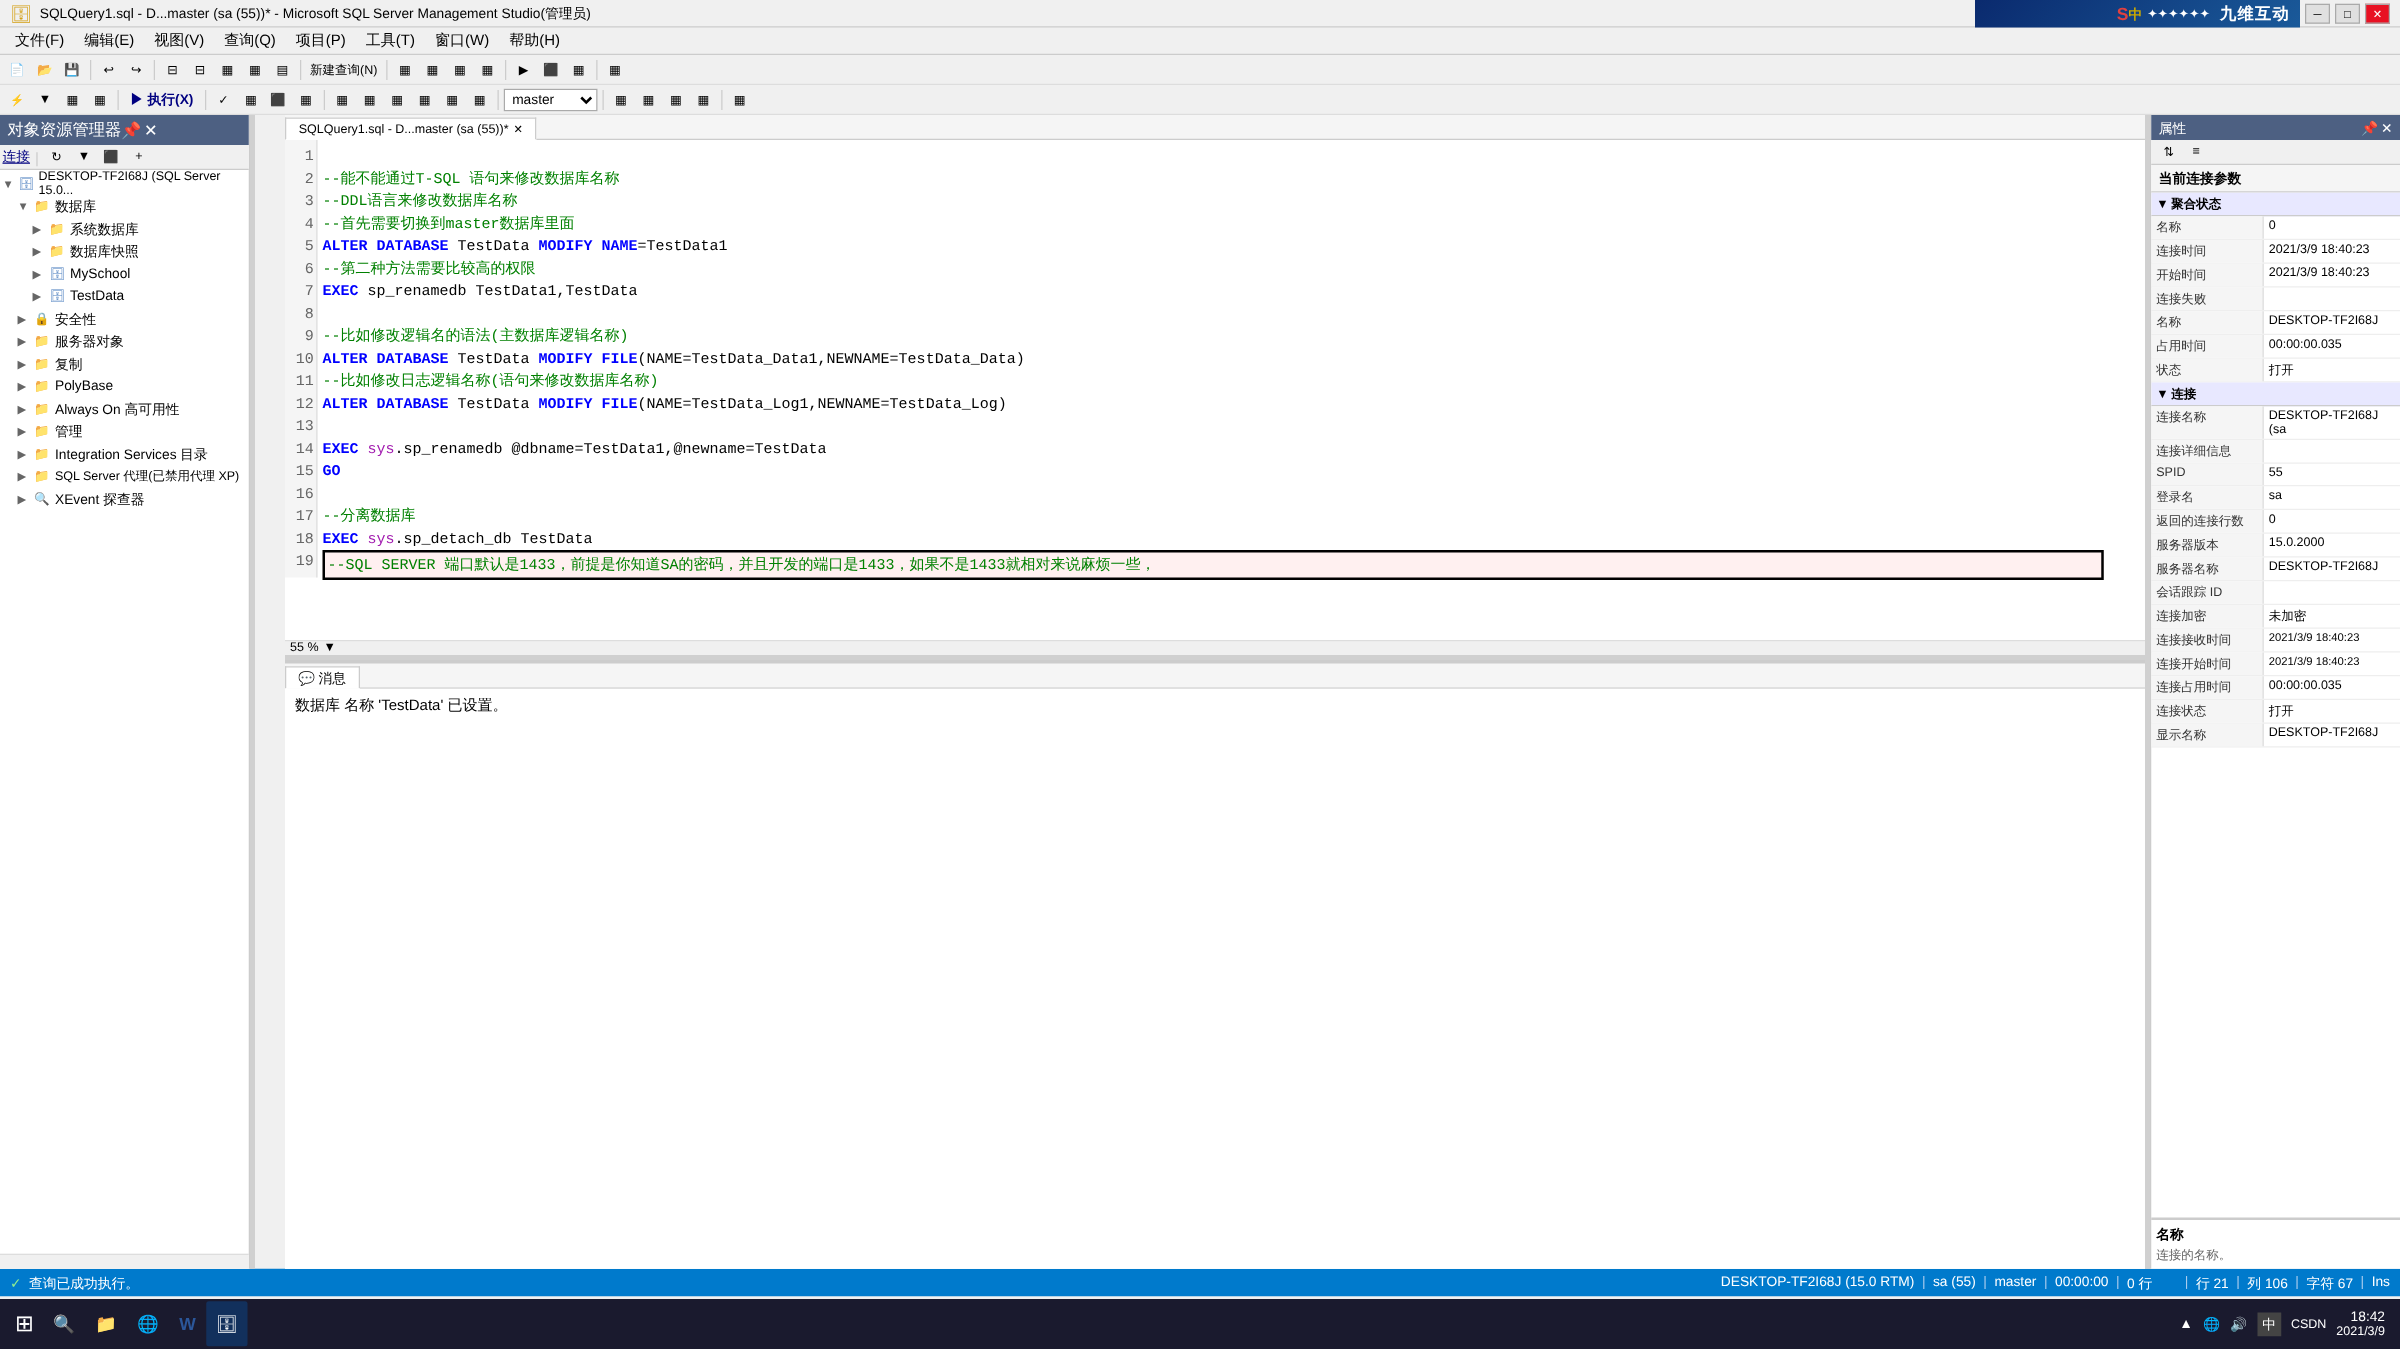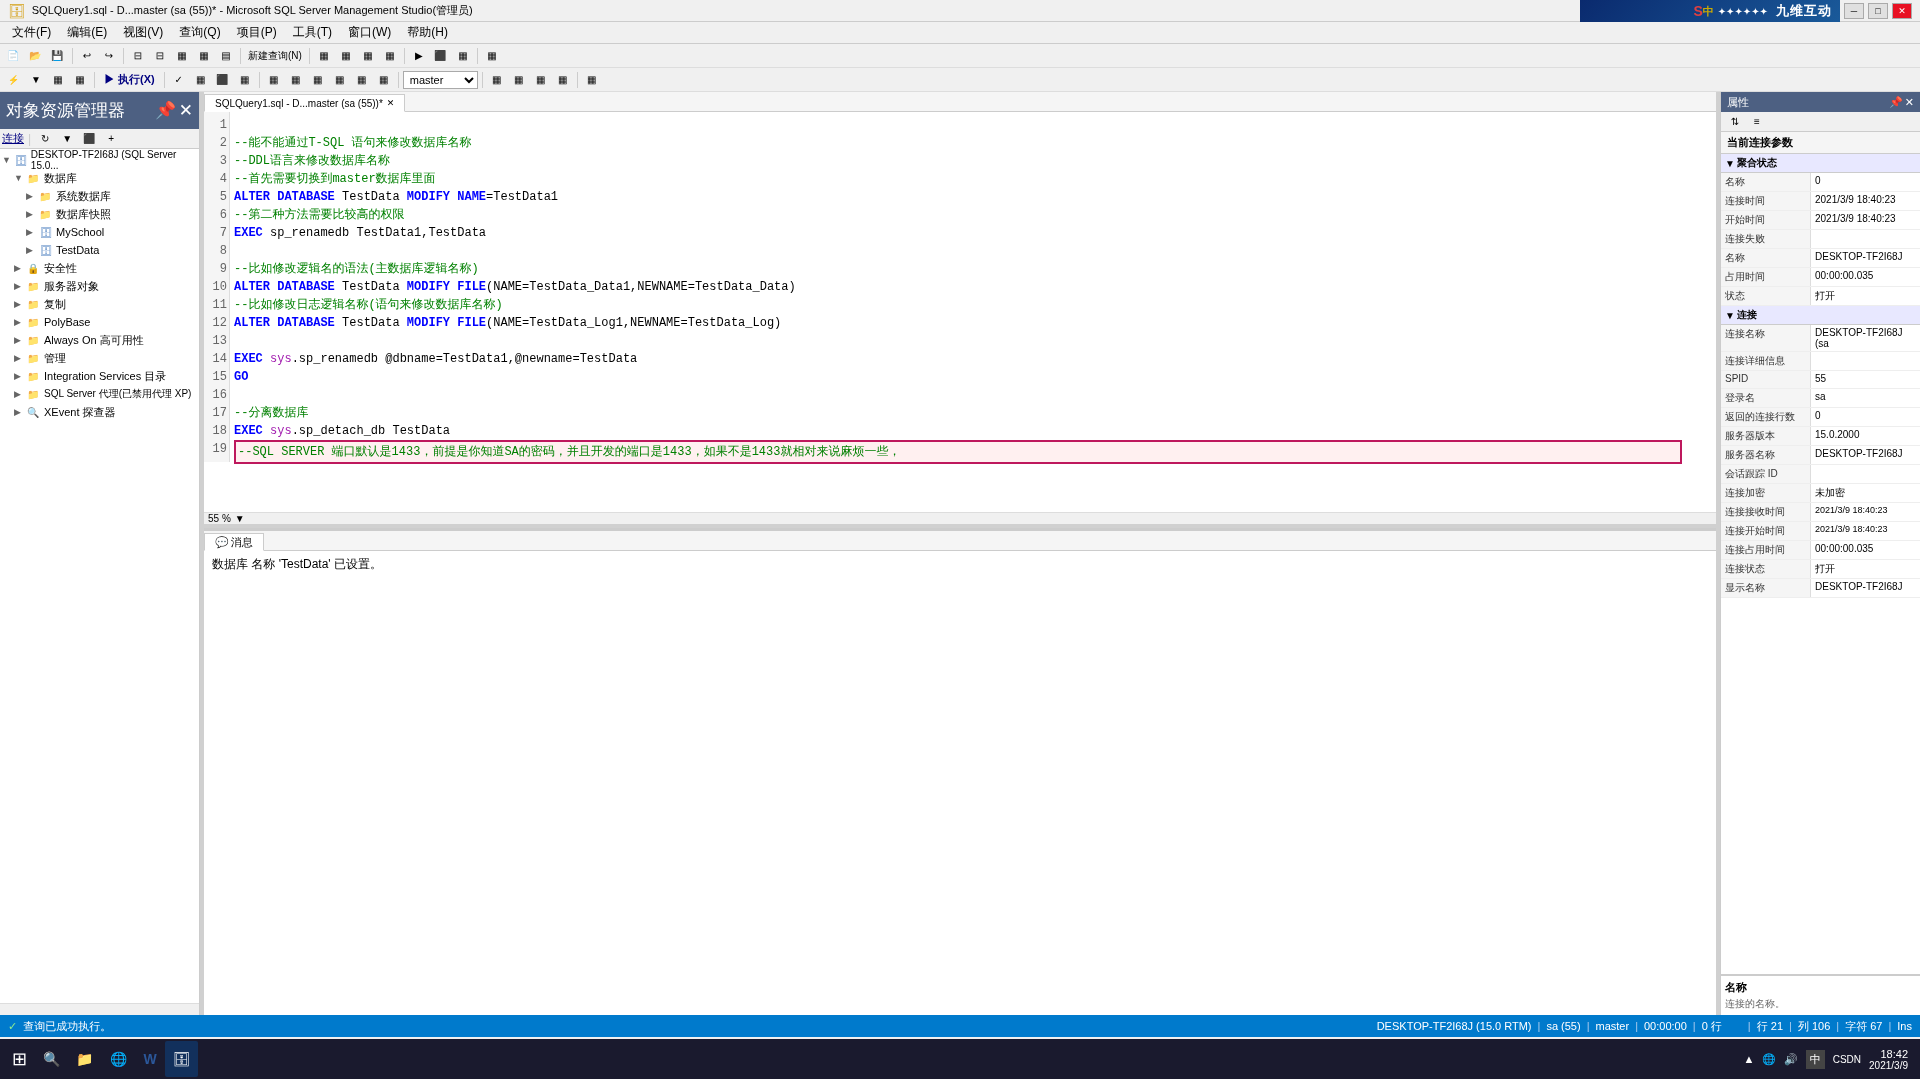--- a/index.html
+++ b/index.html
@@ -74,28 +74,28 @@
 
     
     #object-explorer {
       width: 200px;
       background: white;
       border-right: 1px solid #ccc;
       display: flex;
       flex-direction: column;
     }
     #oe-header {
-      height: 37px;
+      height: 24px;
       background: #4d6082;
       color: white;
-      font-size: 17px;
+      font-size: 13px;
       display: flex;
       align-items: center;
       padding: 0 6px;
-      justify-content: space-between;
+      justify-content: flex-start;
     }
     #oe-toolbar {
       height: 20px;
       background: #f0f0f0;
       border-bottom: 1px solid #ccc;
       display: flex;
       align-items: center;
       padding: 0 2px;
       gap: 2px;
     }
@@ -115,20 +115,21 @@
     .tree-expand { width: 10px; font-size: 9px; color: #666; }
     .tree-icon { width: 16px; height: 16px; margin: 0 2px; font-size: 10px; display: flex; align-items: center; justify-content: center; }
     .tree-label { font-size: 11px; }
 
     
     #editor-area {
       flex: 1;
       display: flex;
       flex-direction: column;
       background: white;
+      margin-left: 24px;
     }
     #tab-bar {
       height: 20px;
       background: #f5f5f5;
       border-bottom: 1px solid #ccc;
       display: flex;
       align-items: flex-end;
     }
     .tab {
       height: 18px;
@@ -579,21 +580,21 @@
 <span class="comment">--比如修改逻辑名的语法(主数据库逻辑名称)</span>
 <span><span class="kw">ALTER DATABASE</span> TestData <span class="kw">MODIFY FILE</span>(NAME=TestData_Data1,NEWNAME=TestData_Data)</span>
 <span class="comment">--比如修改日志逻辑名称(语句来修改数据库名称)</span>
 <span><span class="kw">ALTER DATABASE</span> TestData <span class="kw">MODIFY FILE</span>(NAME=TestData_Log1,NEWNAME=TestData_Log)</span>
 <span> </span>
 <span><span class="kw">EXEC</span> <span class="sys-fn">sys</span>.sp_renamedb @dbname=TestData1,@newname=TestData</span>
 <span><span class="kw">GO</span></span>
 <span> </span>
 <span class="comment">--分离数据库</span>
 <span><span class="kw">EXEC</span> <span class="sys-fn">sys</span>.sp_detach_db TestData</span>
-<span style="display:inline-block; background:#fff0f0; border:2px solid #be185d; padding:1px 2px; width:98%;" class="comment">--SQL SERVER 端口默认是1433，前提是你知道SA的密码，并且开发的端口是1433，如果不是1433就相对来说麻烦一些，</span>
+<span style="display:inline-block; background:#fff0f0; border:2px solid #000000; padding:1px 2px; width:98%;" class="comment">--SQL SERVER 端口默认是1433，前提是你知道SA的密码，并且开发的端口是1433，如果不是1433就相对来说麻烦一些，</span>
 <span> </span>
       </div>
     </div>
 
     <div style="height:12px; background:#f0f0f0; border-top:1px solid #ddd; display:flex; align-items:center; padding:0 4px;">
       <span style="font-size:10px;">55 %</span>
       <span style="margin-left:4px; cursor:pointer; font-size:10px;">▼</span>
     </div>
 
     <div class="splitter-h"></div>

